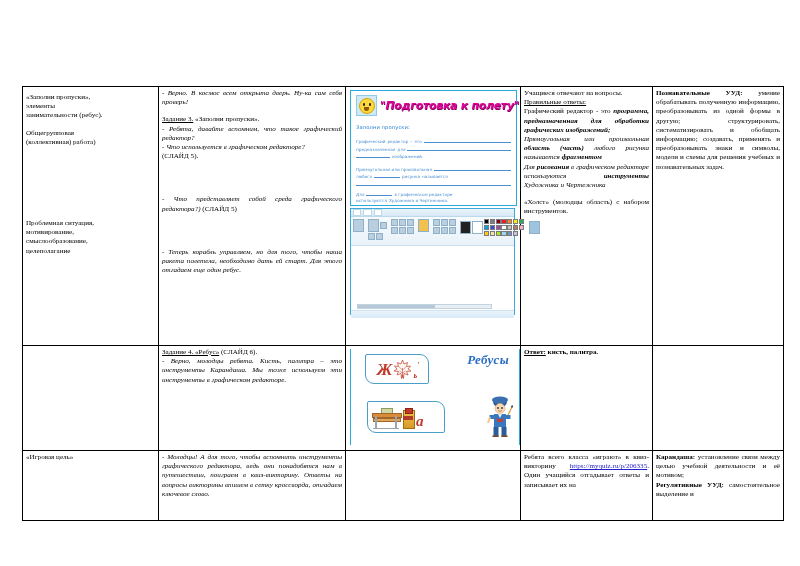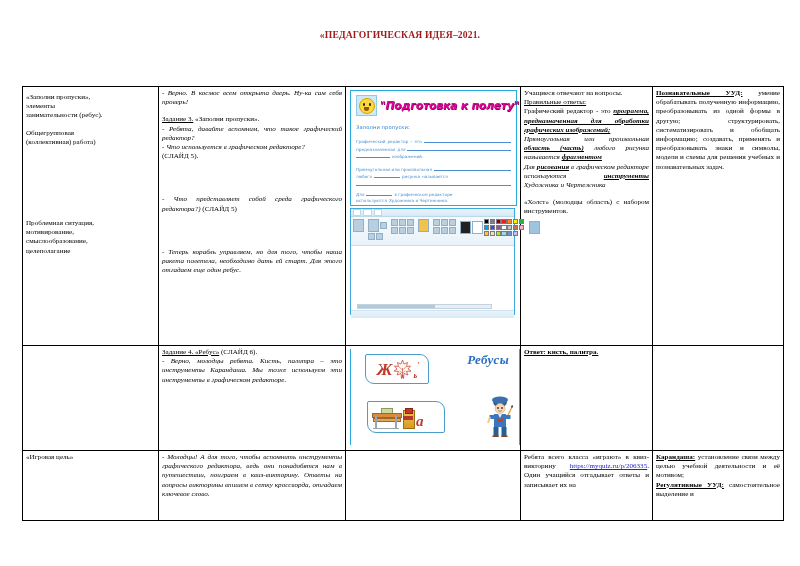--- a/index.html
+++ b/index.html
@@ -56,21 +56,21 @@
   .c2 { width: 187px; }
   .c3 { width: 175px; }
   .c4 { width: 132px; }
   .c5 { width: 131px; }
 
   .r1 { height: 259px; }
   .r2 { height: 105px; }
   .r3 { height: 70px; }
 
   .it { font-style: italic; }
-  .bd { font-weight: bold; text-decoration: underline; }
+  .bd { font-weight: bold; }
   .ul { text-decoration: underline; }
   .p { margin: 0 0 0 0; }
   .sp { height: 8px; }
   .sp-xl { height: 34px; }
   .link { color: #2222cc; text-decoration: underline; word-break: break-all; }
 
   
   .slide1 {
     width: 167px;
     height: 116px;
@@ -250,21 +250,20 @@
     font-size: 15px; color: #c0392b; line-height: 15px;
   }
   .artist { position: absolute; right: 6px; top: 46px; width: 26px; height: 42px; }
 </style>
 </head>
 <body>
 
 <div class="page">
 
   <div class="doc-title">
-    <span class="l2">«ПЕДАГОГИЧЕСКАЯ ИДЕЯ–2021.</span>
   </div>
 
   <table class="main">
     <colgroup>
       <col class="c1">
         <col class="c2">
         <col class="c3">
         <col class="c4">
         <col class="c5">
     </colgroup>

